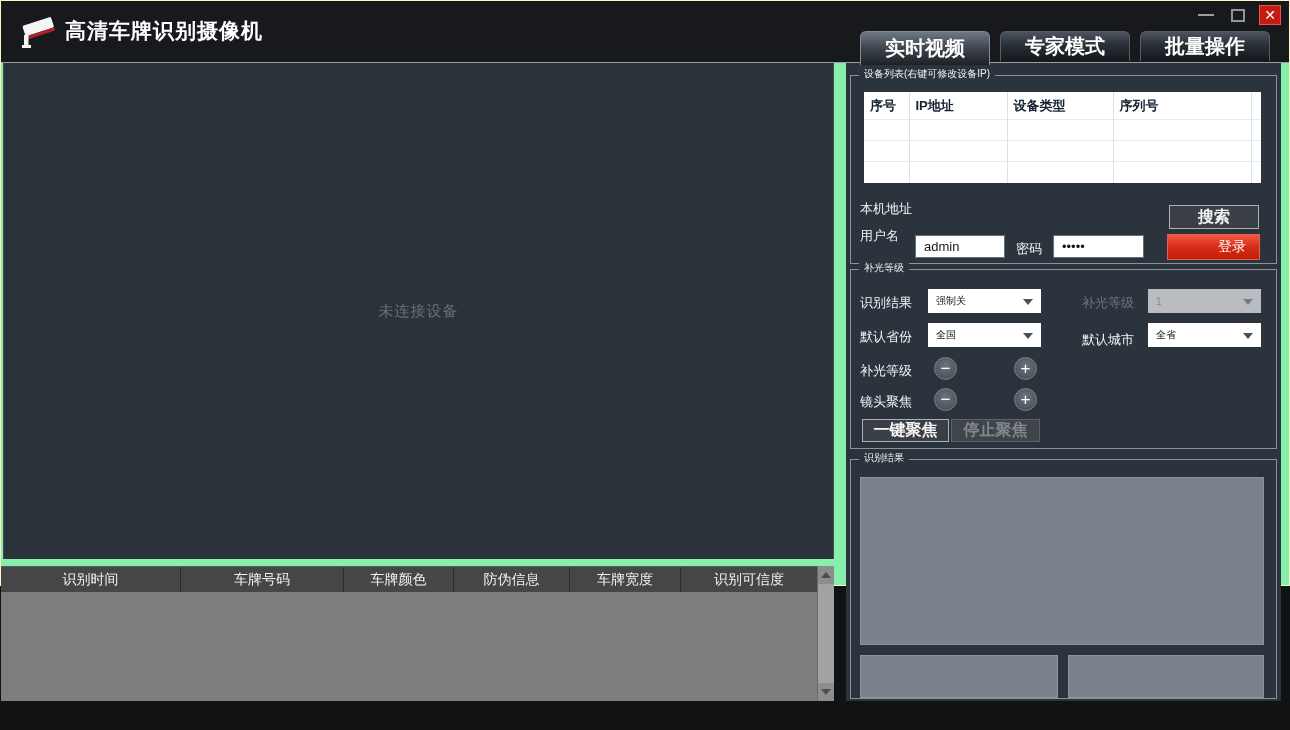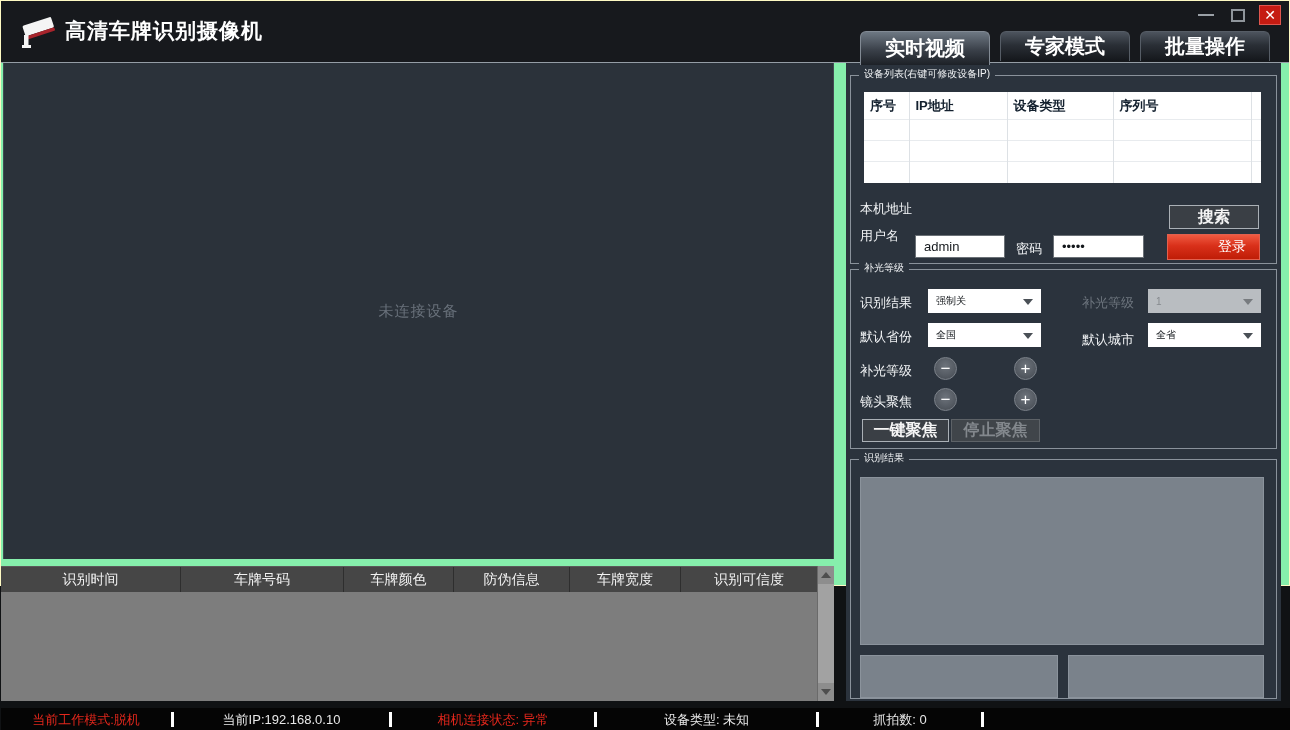--- a/index.html
+++ b/index.html
@@ -235,26 +235,14 @@
 
     <div class="group g-result">
       <div class="group-label">识别结果</div>
       <div class="ph" style="left:9px; top:17px; width:404px; height:168px;"></div>
       <div class="ph" style="left:9px; top:195px; width:198px; height:43px;"></div>
       <div class="ph" style="left:217px; top:195px; width:196px; height:43px;"></div>
     </div>
 
   </div>
 
-  <div class="statusbar">
-    <div class="st-item st-red" style="width:170px">当前工作模式:脱机</div>
-    <div class="st-sep"></div>
-    <div class="st-item st-white" style="width:215px">当前IP:192.168.0.10</div>
-    <div class="st-sep"></div>
-    <div class="st-item st-red" style="width:202px">相机连接状态: 异常</div>
-    <div class="st-sep"></div>
-    <div class="st-item st-white" style="width:219px">设备类型: 未知</div>
-    <div class="st-sep"></div>
-    <div class="st-item st-white" style="width:162px">抓拍数: 0</div>
-    <div class="st-sep"></div>
-  </div>
 
 </div>
 
 </body></html>

